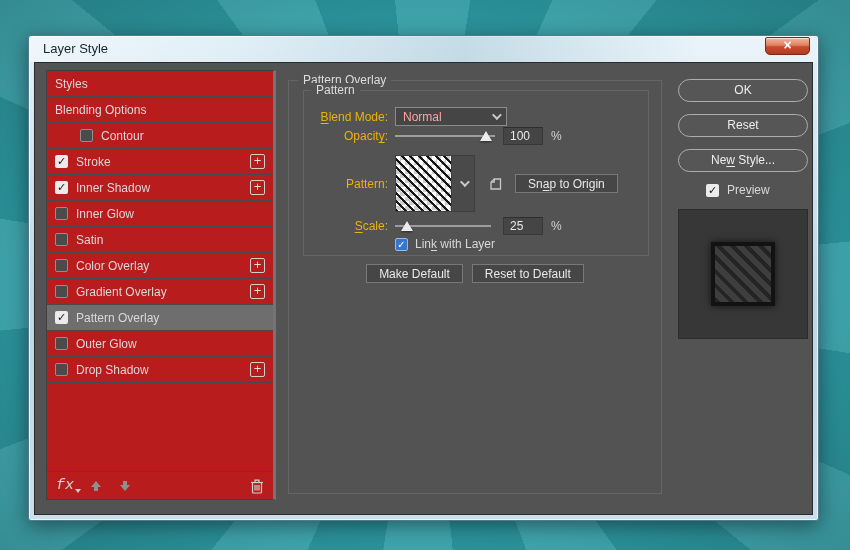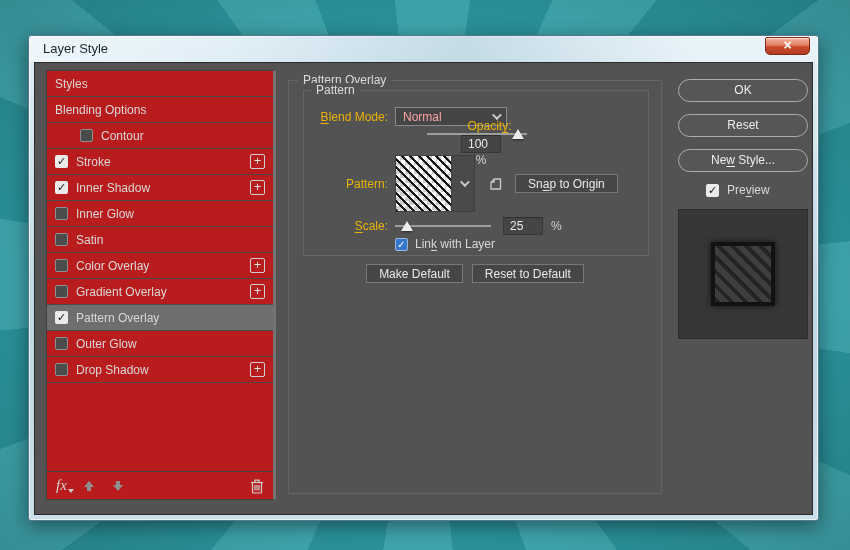--- a/index.html
+++ b/index.html
@@ -37,21 +37,21 @@
   .srow.indent { padding-left:33px; }
   .srow .lbl { font-size:12px; color:#d8d8d8; white-space:nowrap; }
   .cb { width:13px; height:13px; margin-right:8px; border-radius:2px; flex:0 0 auto;
     font-size:11px; line-height:13px; text-align:center; font-weight:bold; }
   .cb.unchecked { border:1px solid #8f8f8f; background:#4b4b4b; }
   .cb.checked { background:#ebebeb; color:#141414; }
   .plusbox { margin-left:auto; width:15px; height:15px; border:1px solid #cfcfcf; border-radius:2px;
     color:#e3e3e3; font-size:13px; line-height:12px; text-align:center; cursor:pointer; flex:0 0 auto; }
   .sfooter { position:absolute; left:0; right:0; bottom:0; height:28px; border-top:1px solid #454545;
     display:flex; align-items:center; padding:0 9px; gap:15px; }
-  .fx { position:relative; font-family:Liberation Serif, serif; font-style:italic;
+  .fx { position:relative; font-family:Liberation Mono, monospace; font-style:italic;
     font-size:15px; color:#d2d2d2; cursor:pointer; }
   .fx::after { content:""; position:absolute; right:-7px; bottom:1px;
     border-left:3px solid transparent; border-right:3px solid transparent; border-top:4px solid #c9c9c9; }
   .icon-btn { display:flex; align-items:center; cursor:pointer; }
   .trash { margin-left:auto; }
 
   
   .group { position:absolute; left:253px; top:17px; width:374px; height:414px; border:1px solid #656565; }
   .legend { position:absolute; top:-8px; background:#535353; padding:0 5px; font-size:12px; color:#dcdcdc; }
   .legend.outer { left:9px; }
@@ -218,21 +218,21 @@
         <span class="legend inner">Pattern</span>
 
         <div class="frow" style="top:16px;">
           <span class="flabel"><span></span><span class="u">B</span><span>lend Mode:</span></span>
           <div class="dropdown">
             <span>Normal</span>
             <span class="chev"></span>
           </div>
         </div>
 
-        <div class="frow" style="top:28px;flex-direction:column;">
+        <div class="frow" style="top:36px;">
           <span class="flabel"><span>Opacit</span><span class="u">y</span><span>:</span></span>
           <div class="track">
             <span class="thumb" style="left:85px;"></span>
           </div>
           <input class="numbox" value="100" style="">
           <span class="unit">%</span>
         </div>
 
         <div class="frow" style="top:64px;">
           <span class="flabel"><span>Pattern:</span></span>

